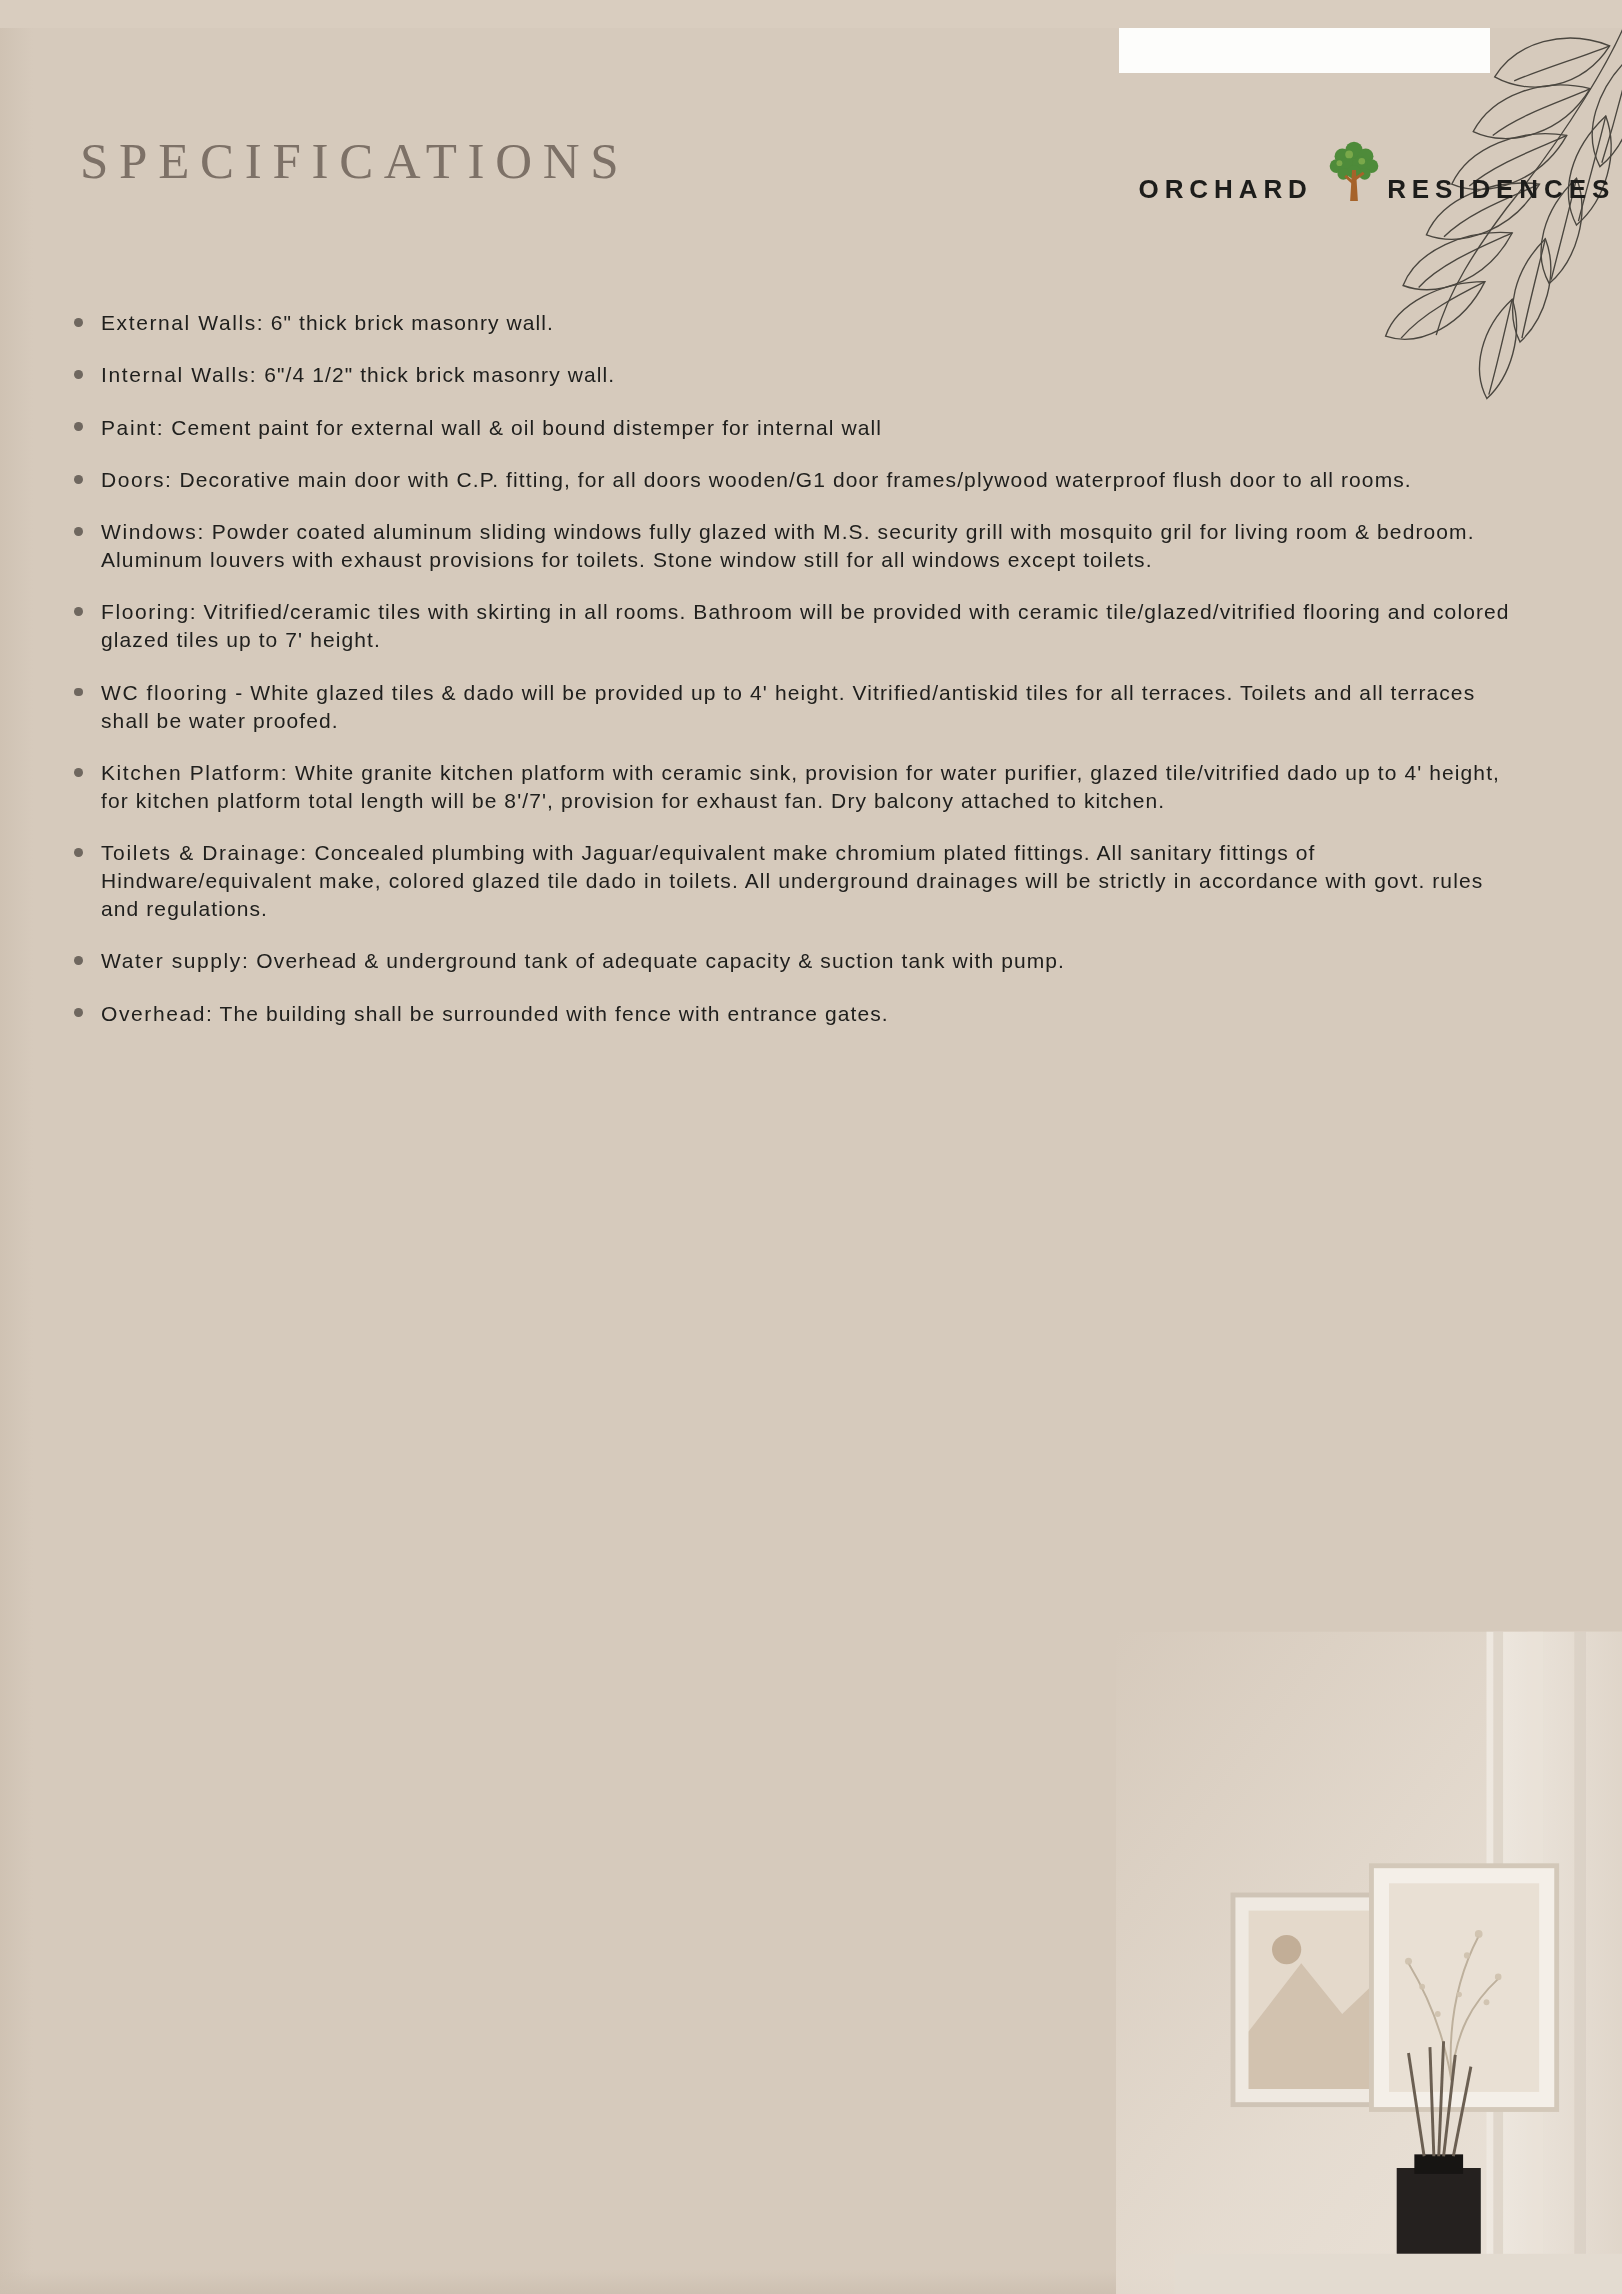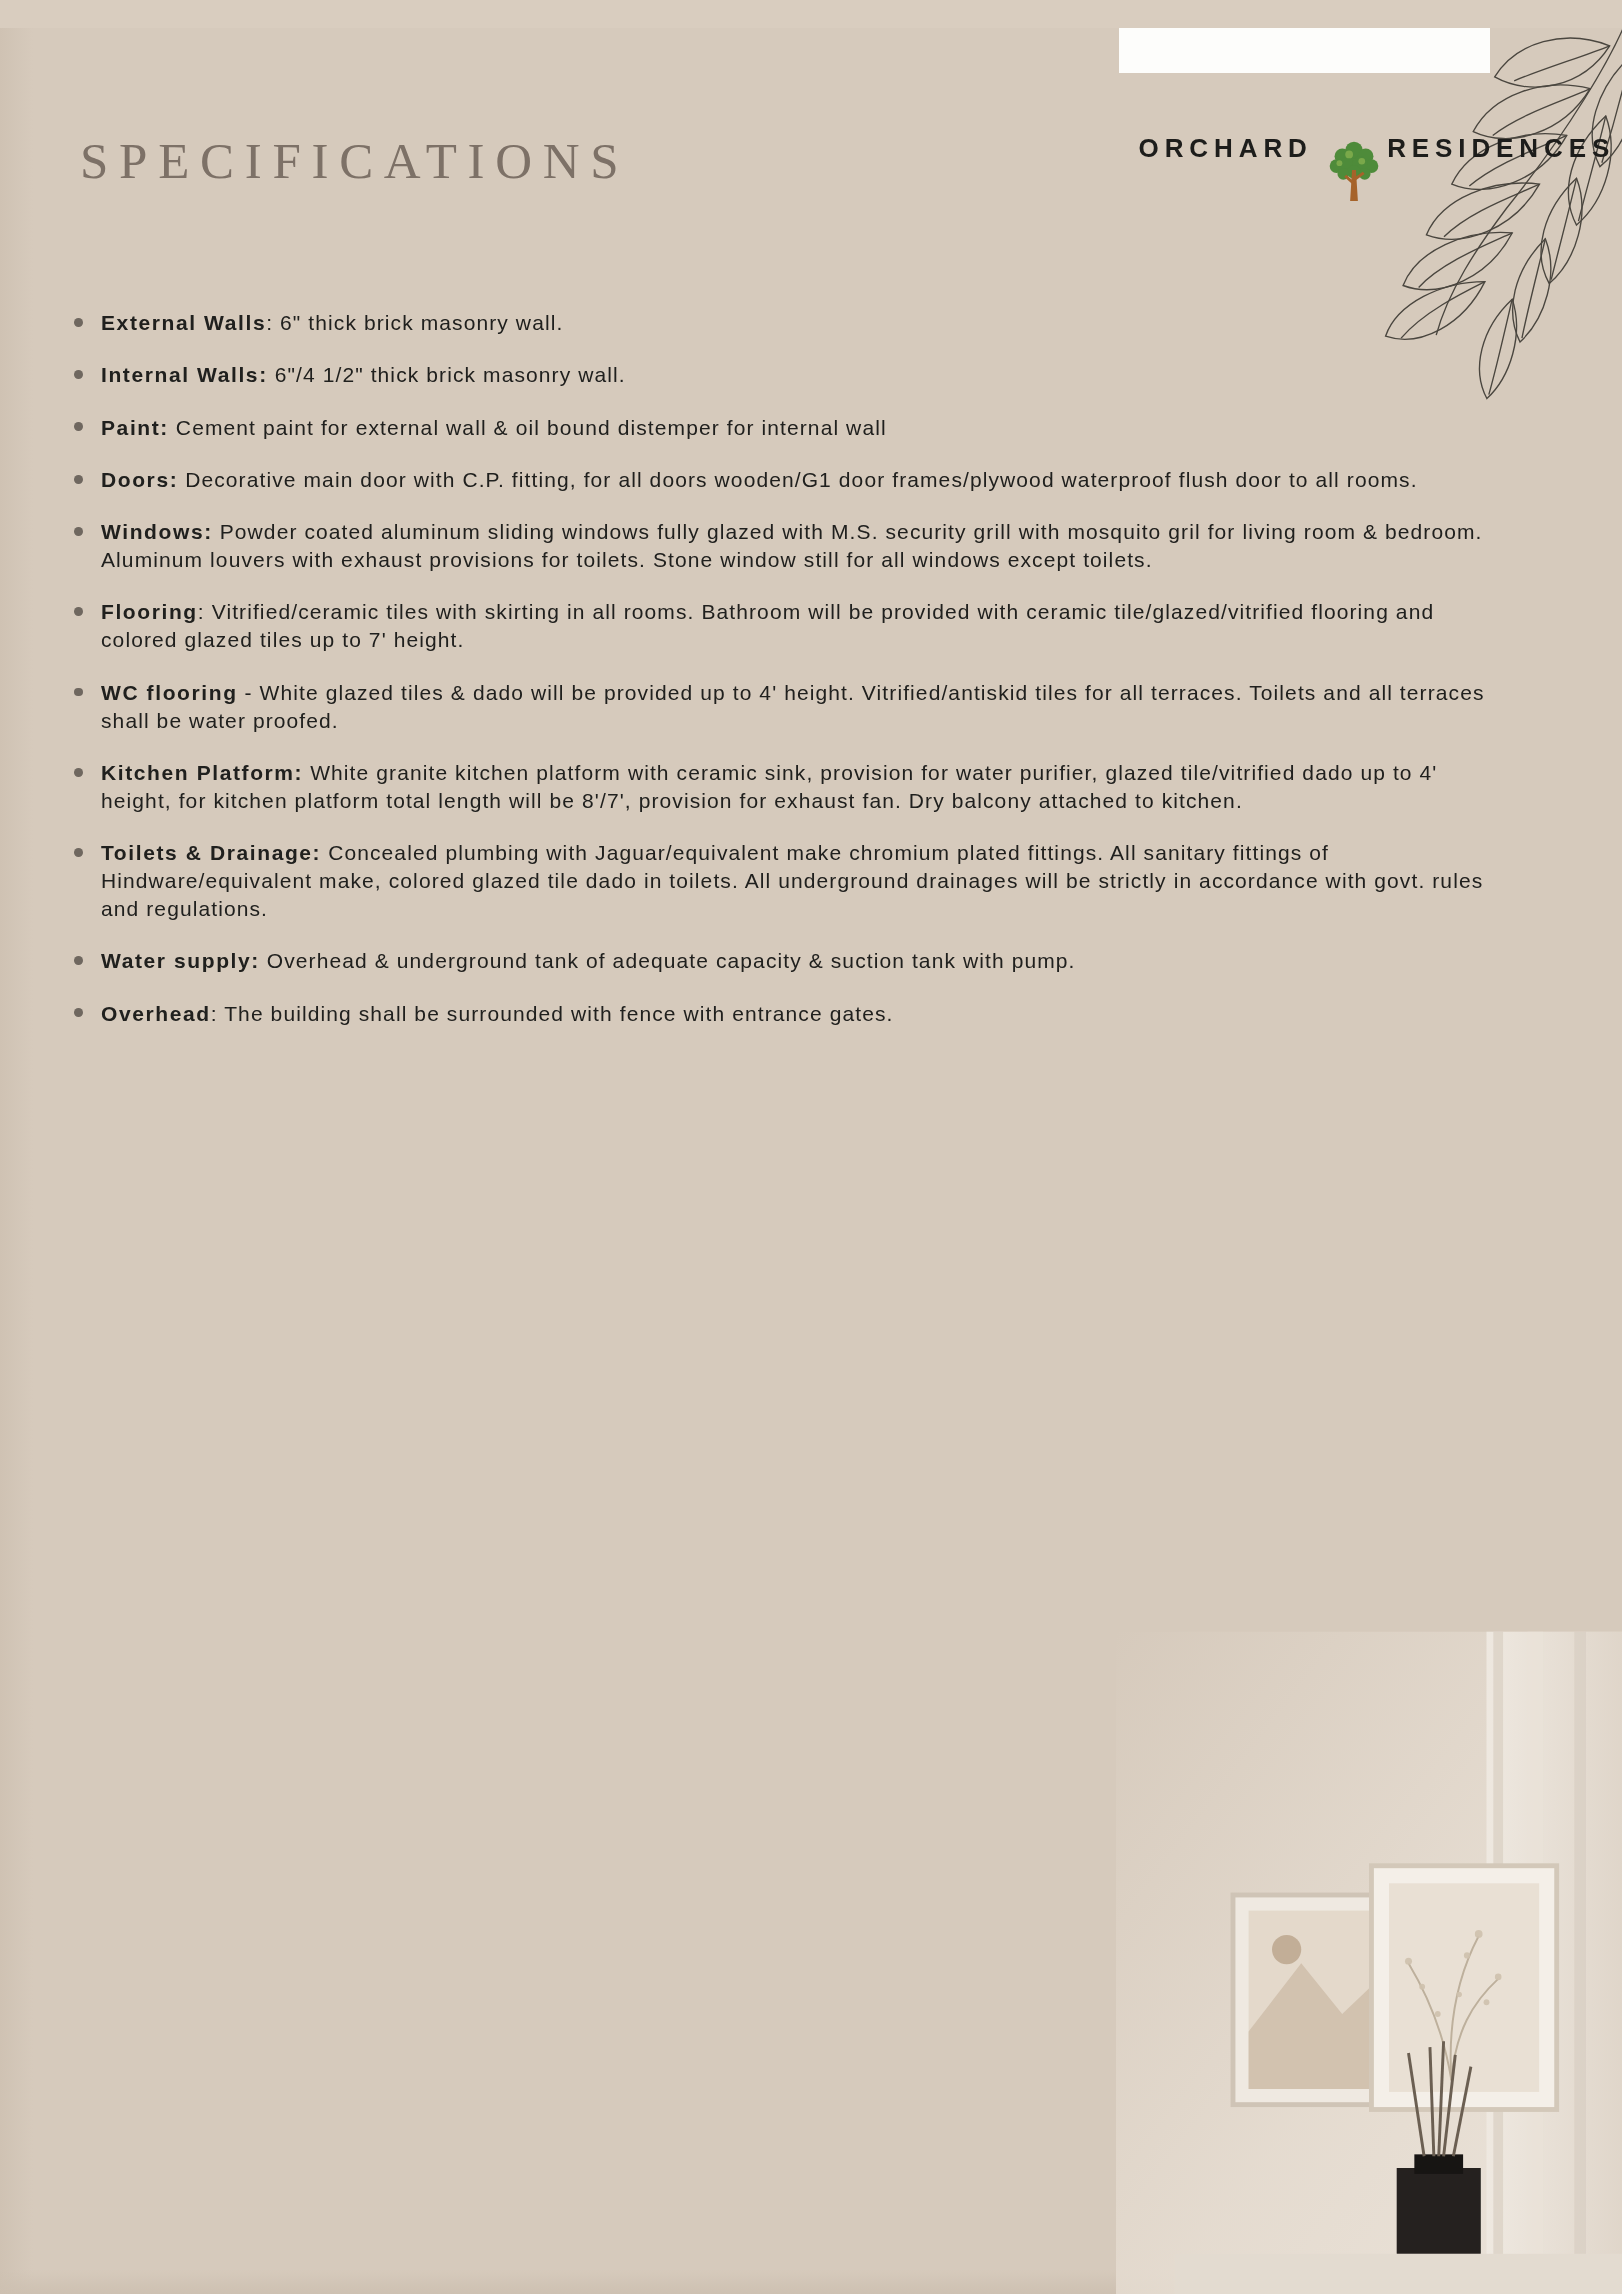--- a/index.html
+++ b/index.html
@@ -50,21 +50,21 @@
     font-weight: 400;
     white-space: nowrap;
     line-height: 1;
     padding-top: 13.7px;
   }
   .brand {
     position: absolute;
     top: 105px;
     right: 7.8px;
     display: flex;
-    align-items: flex-start;
+    align-items: flex-end;
     gap: 12px;
     white-space: nowrap;
   }
   .brand-text {
     font-family: "Liberation Sans", sans-serif;
     font-weight: bold;
     font-size: 26px;
     letter-spacing: 5.9px;
     color: #1d1d1b;
   }
@@ -124,21 +124,21 @@
   .spec-item .bullet {
     position: absolute;
     left: 5.9px;
     top: 8.8px;
     width: 8.8px;
     height: 8.8px;
     border-radius: 50%;
     background: #6f675f;
   }
   .spec-label {
-    font-weight: bold;
+    font-weight: normal;
     letter-spacing: 1.6px;
   }
   .spec-text {
     letter-spacing: 1.1px;
   }
 </style>
 </head>
 <body>
 
 <div class="page">

